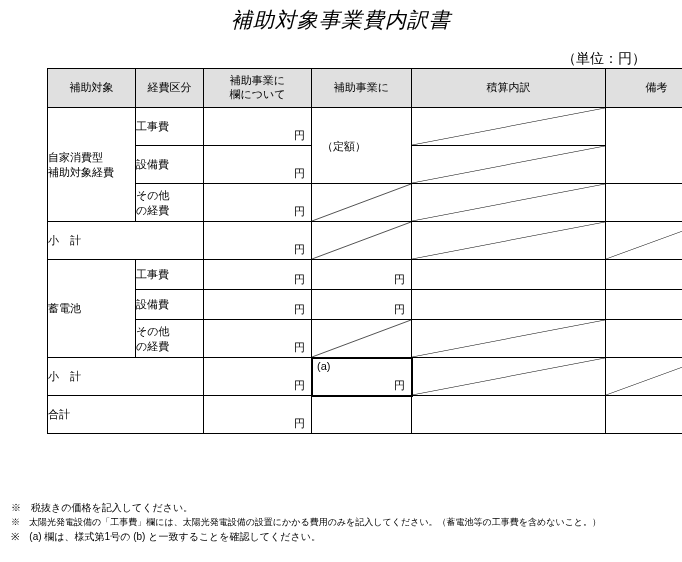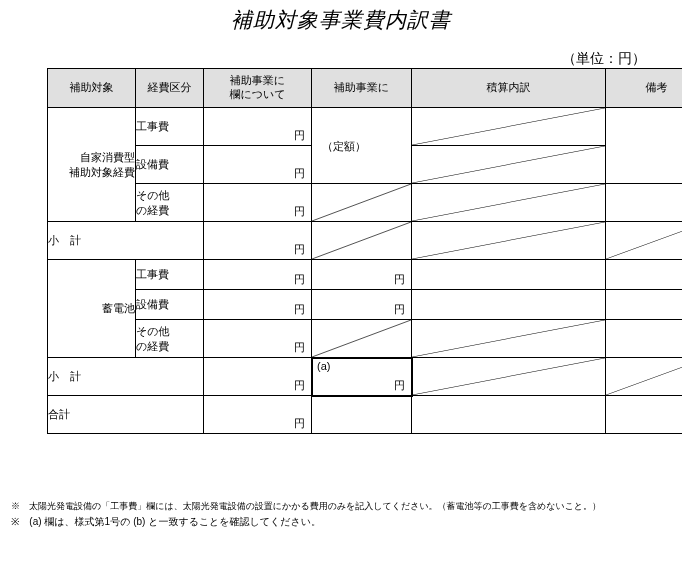--- a/index.html
+++ b/index.html
@@ -61,21 +61,21 @@
   }
   .c1 { width: 88px; }
   .c2 { width: 68px; }
   .c3 { width: 108px; }
   .c4 { width: 100px; }
   .c5 { width: 194px; }
   .c6 { width: 102px; }
 
   .center { text-align: left; }
   .lbl {
-    text-align: right;
+    text-align: left;
     line-height: 1.3;
   }
   .rowh { height: 38px; }
   .rowh-small { height: 30px; }
 
   .yen-cell {
     position: relative;
   }
   .yen {
     position: absolute;
@@ -308,17 +308,18 @@
         </td>
         <td></td>
         <td></td>
         <td></td>
       </tr>
 
     </tbody>
   </table>
 
   <div class="notes">
+    <div>※　税抜きの価格を記入してください。</div>
     <div class="small">※　太陽光発電設備の「工事費」欄には、太陽光発電設備の設置にかかる費用のみを記入してください。（蓄電池等の工事費を含めないこと。）</div>
     <div>※　(a) 欄は、様式第1号の (b) と一致することを確認してください。</div>
   </div>
 
 </div>
 
 </body></html>

